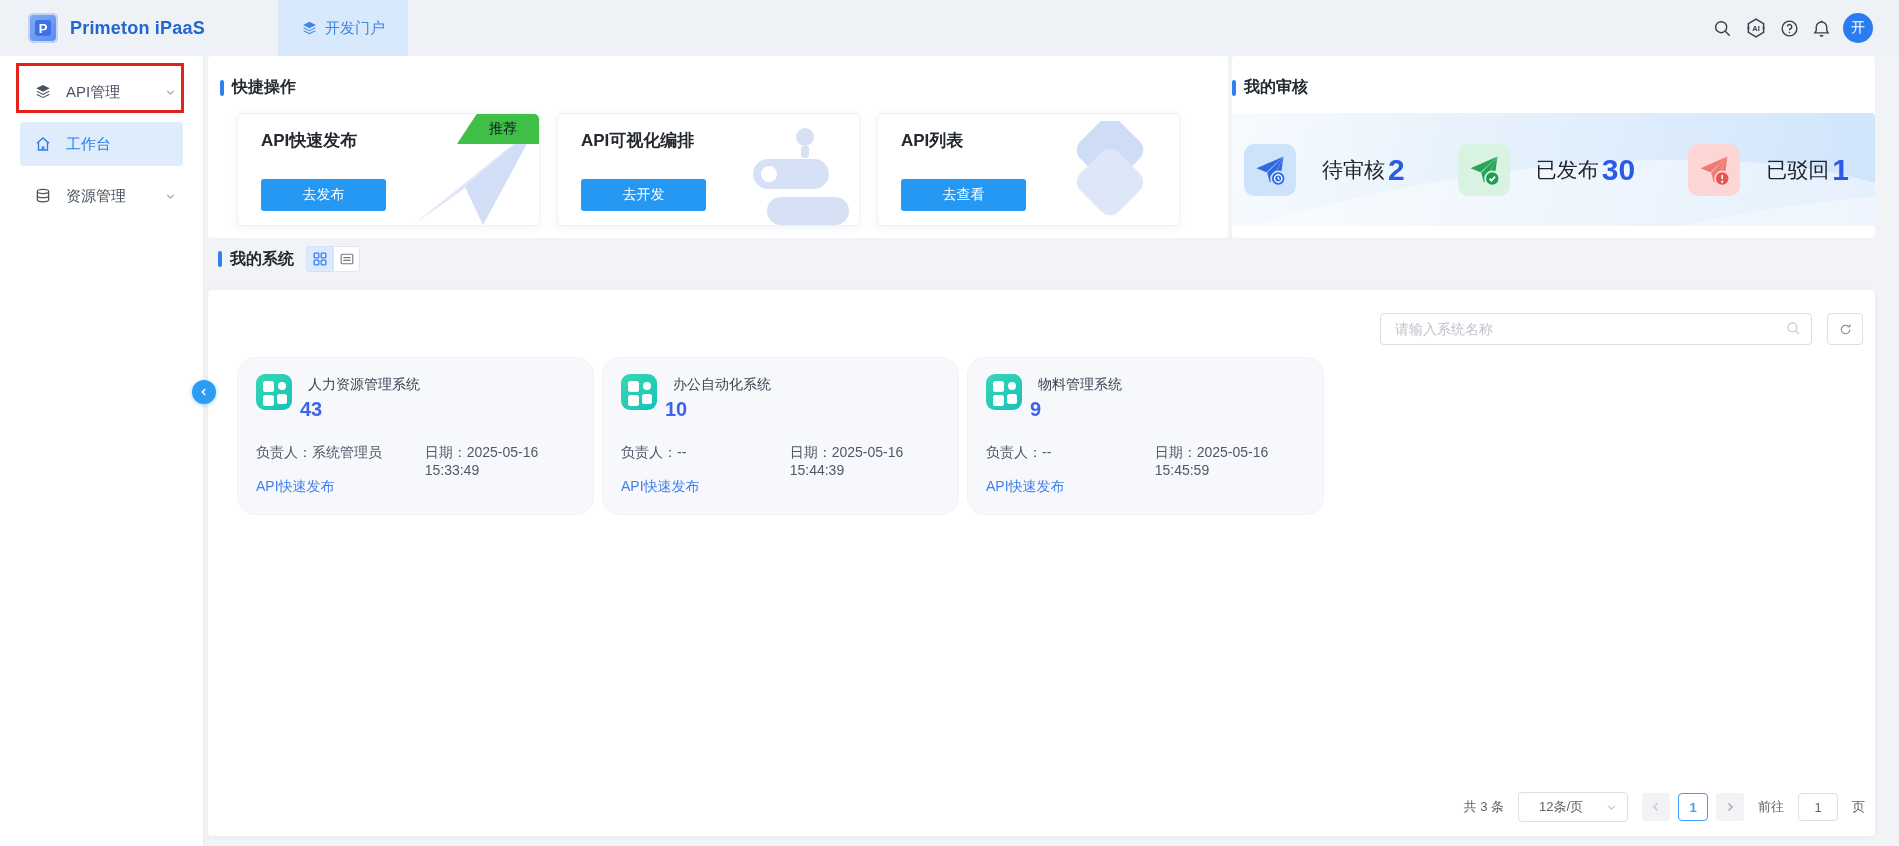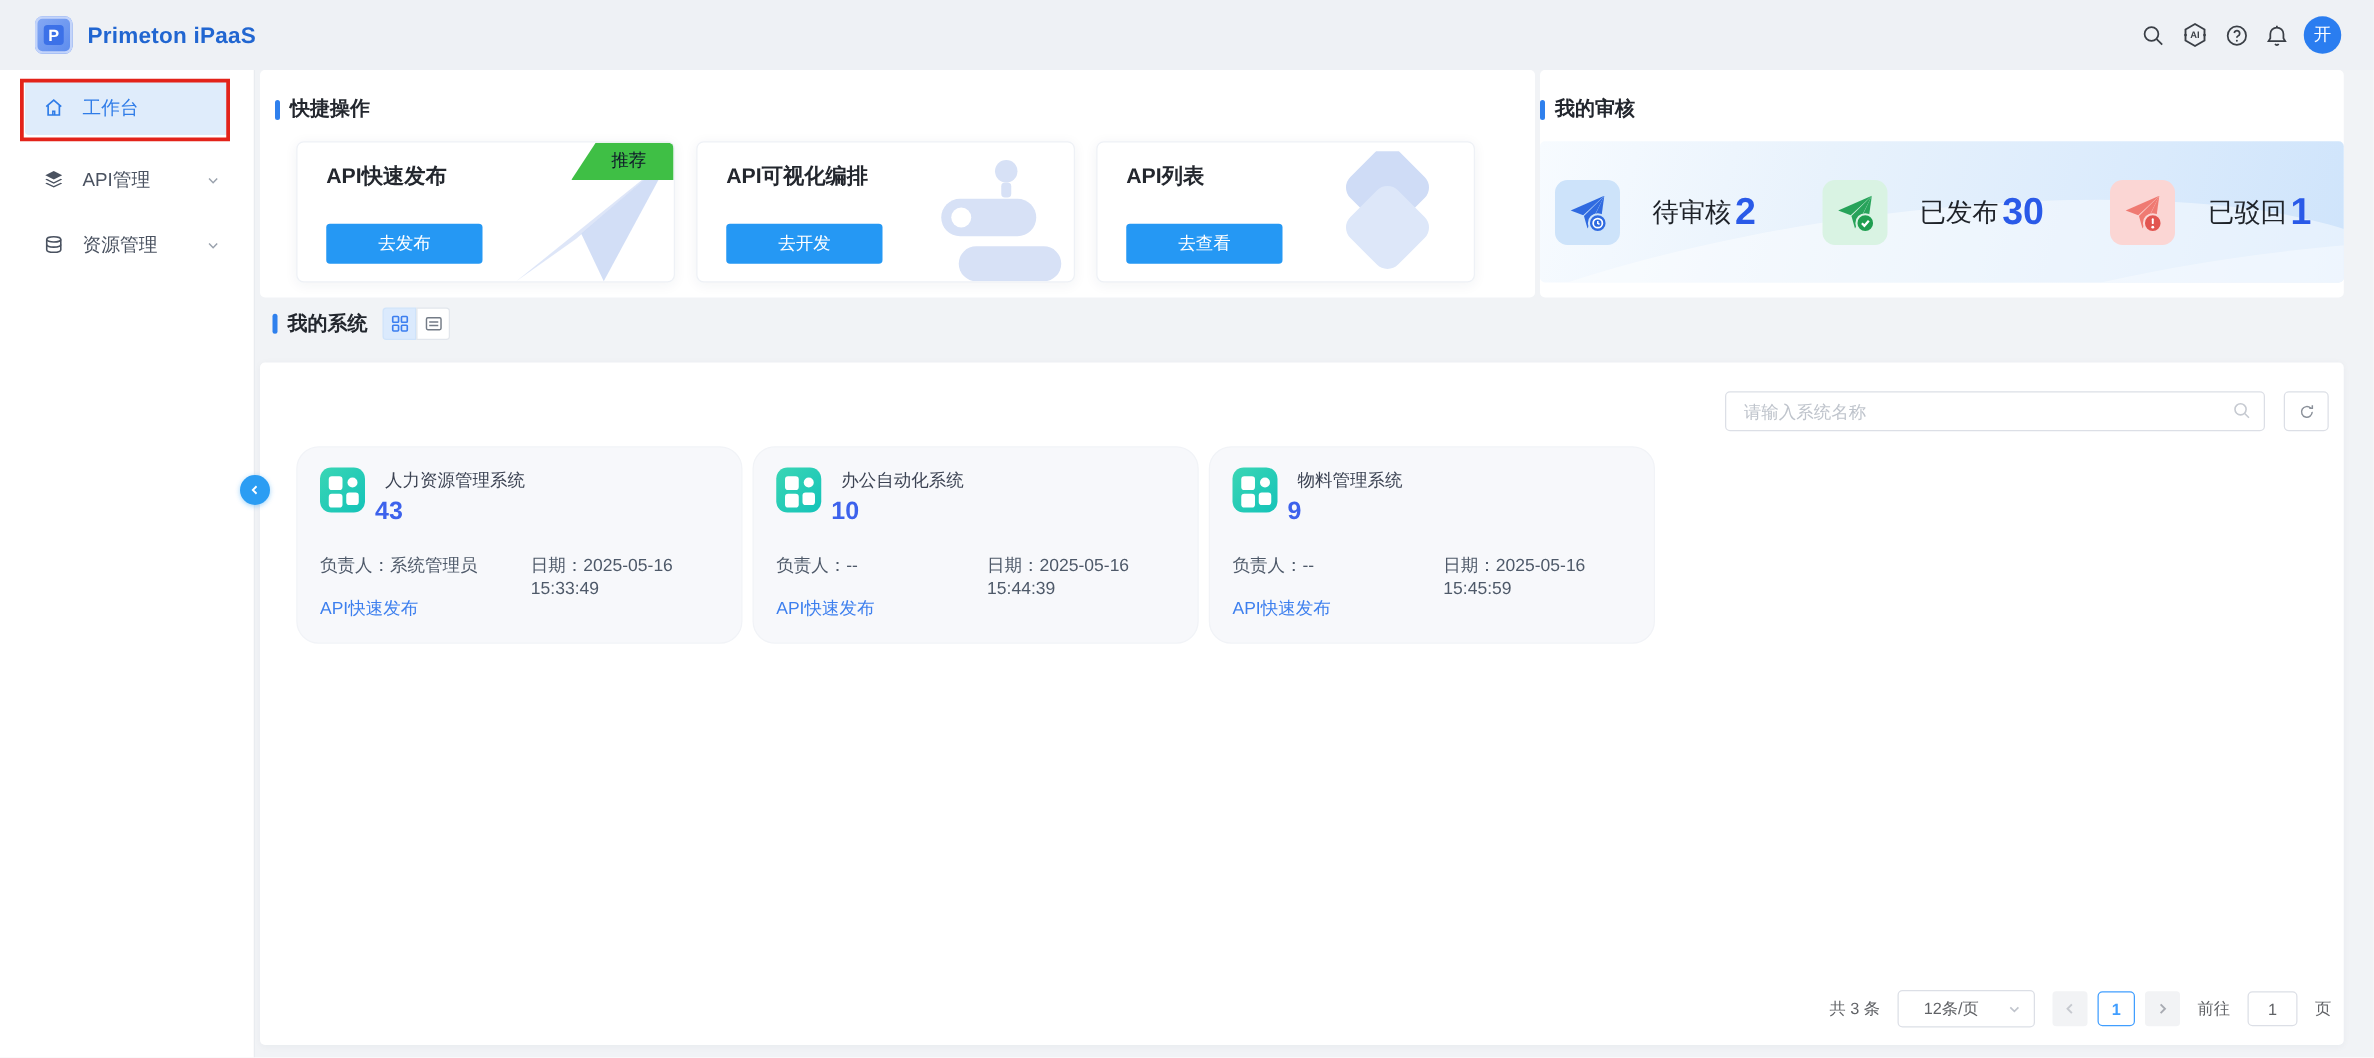--- a/index.html
+++ b/index.html
@@ -111,20 +111,28 @@
 
 <div class="page">
 
   <header class="header">
     <div class="logo-wrap">
       <div class="logo-icon">
           <span>P</span>
         </div>
       <div class="logo-text">Primeton iPaaS</div>
     </div>
+    <div class="portal-tab">
+      <svg viewBox="0 0 24 24" fill="currentColor">
+          <path d="M12 2.5 21 7l-9 4.5L3 7z"></path>
+          <path d="M4.6 10.6 3 11.4l9 4.5 9-4.5-1.6-.8L12 14.3z"></path>
+          <path d="M4.6 14.8 3 15.6l9 4.5 9-4.5-1.6-.8L12 18.5z"></path>
+        </svg>
+      <span>开发门户</span>
+    </div>
     <div class="header-right">
       <span class="hicon">
         <svg viewBox="0 0 24 24" fill="none" stroke="currentColor" stroke-width="1.6">
             <circle cx="10.5" cy="10.5" r="6.3"></circle>
             <path d="M15.2 15.2 20.3 20.3"></path>
           </svg>
       </span>
       <span class="hicon" style="width:24px;height:24px;">
         <svg viewBox="0 0 24 24" fill="none" stroke="currentColor" stroke-width="1.5">
             <path d="M12 3.2 19.6 7.6v8.8L12 20.8 4.4 16.4V7.6z"></path>
@@ -145,38 +153,38 @@
             <path d="M12 3v1.6"></path>
             <path d="M12 4.6a6 6 0 0 1 6 6v3.8l1.6 2.6H4.4L6 14.4v-3.8a6 6 0 0 1 6-6z"></path>
             <path d="M10.4 19.6a1.8 1.8 0 0 0 3.2 0"></path>
           </svg>
       </span>
       <span class="avatar">开</span>
     </div>
   </header>
 
   <aside class="sidebar">
+    <div class="side-item item2" style="color:#4a5260;">
+      <svg viewBox="0 0 24 24" fill="currentColor">
+          <path d="M12 2.5 21 7l-9 4.5L3 7z"></path>
+          <path d="M4.6 10.6 3 11.4l9 4.5 9-4.5-1.6-.8L12 14.3z"></path>
+          <path d="M4.6 14.8 3 15.6l9 4.5 9-4.5-1.6-.8L12 18.5z"></path>
+        </svg>
+      <span>API管理</span>
+      <svg class="chev" viewBox="0 0 24 24" fill="none" stroke="currentColor" stroke-width="2.2">
+          <path d="M6 9l6 6 6-6"></path>
+        </svg>
+    </div>
     <div class="side-item active">
       <svg viewBox="0 0 24 24" fill="none" stroke="currentColor" stroke-width="1.8">
           <path d="M4 11 12 4l8 7"></path>
           <path d="M6 9.5V20h12V9.5"></path>
           <path d="M11 20v-4h2v4" stroke-width="1.6"></path>
         </svg>
       <span>工作台</span>
-    </div>
-    <div class="side-item item2" style="color:#4a5260;">
-      <svg viewBox="0 0 24 24" fill="currentColor">
-          <path d="M12 2.5 21 7l-9 4.5L3 7z"></path>
-          <path d="M4.6 10.6 3 11.4l9 4.5 9-4.5-1.6-.8L12 14.3z"></path>
-          <path d="M4.6 14.8 3 15.6l9 4.5 9-4.5-1.6-.8L12 18.5z"></path>
-        </svg>
-      <span>API管理</span>
-      <svg class="chev" viewBox="0 0 24 24" fill="none" stroke="currentColor" stroke-width="2.2">
-          <path d="M6 9l6 6 6-6"></path>
-        </svg>
     </div>
     <div class="side-item" style="color:#4a5260;">
       <svg viewBox="0 0 24 24" fill="none" stroke="currentColor" stroke-width="1.7">
           <ellipse cx="12" cy="6" rx="7.5" ry="2.8"></ellipse>
           <path d="M4.5 6v5.5c0 1.6 3.4 2.8 7.5 2.8s7.5-1.2 7.5-2.8V6"></path>
           <path d="M4.5 11.5V17c0 1.6 3.4 2.8 7.5 2.8s7.5-1.2 7.5-2.8v-5.5"></path>
         </svg>
       <span>资源管理</span>
       <svg class="chev" viewBox="0 0 24 24" fill="none" stroke="currentColor" stroke-width="2.2">
           <path d="M6 9l6 6 6-6"></path>

